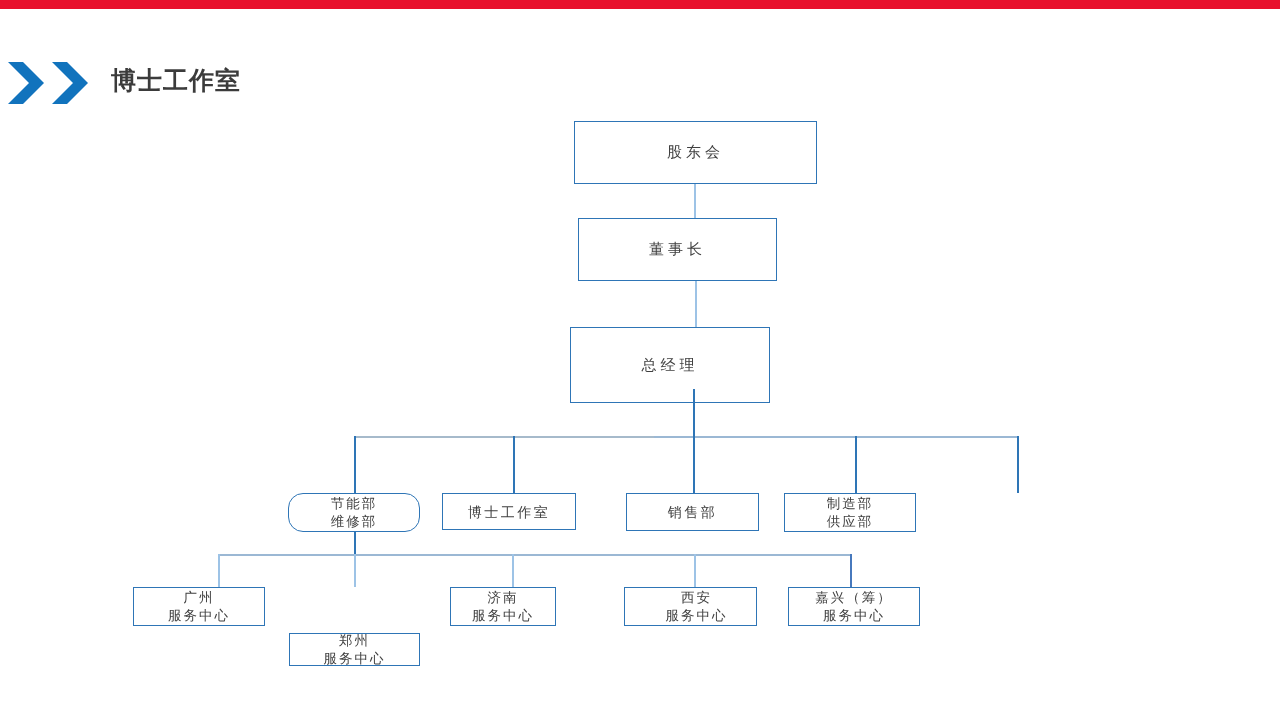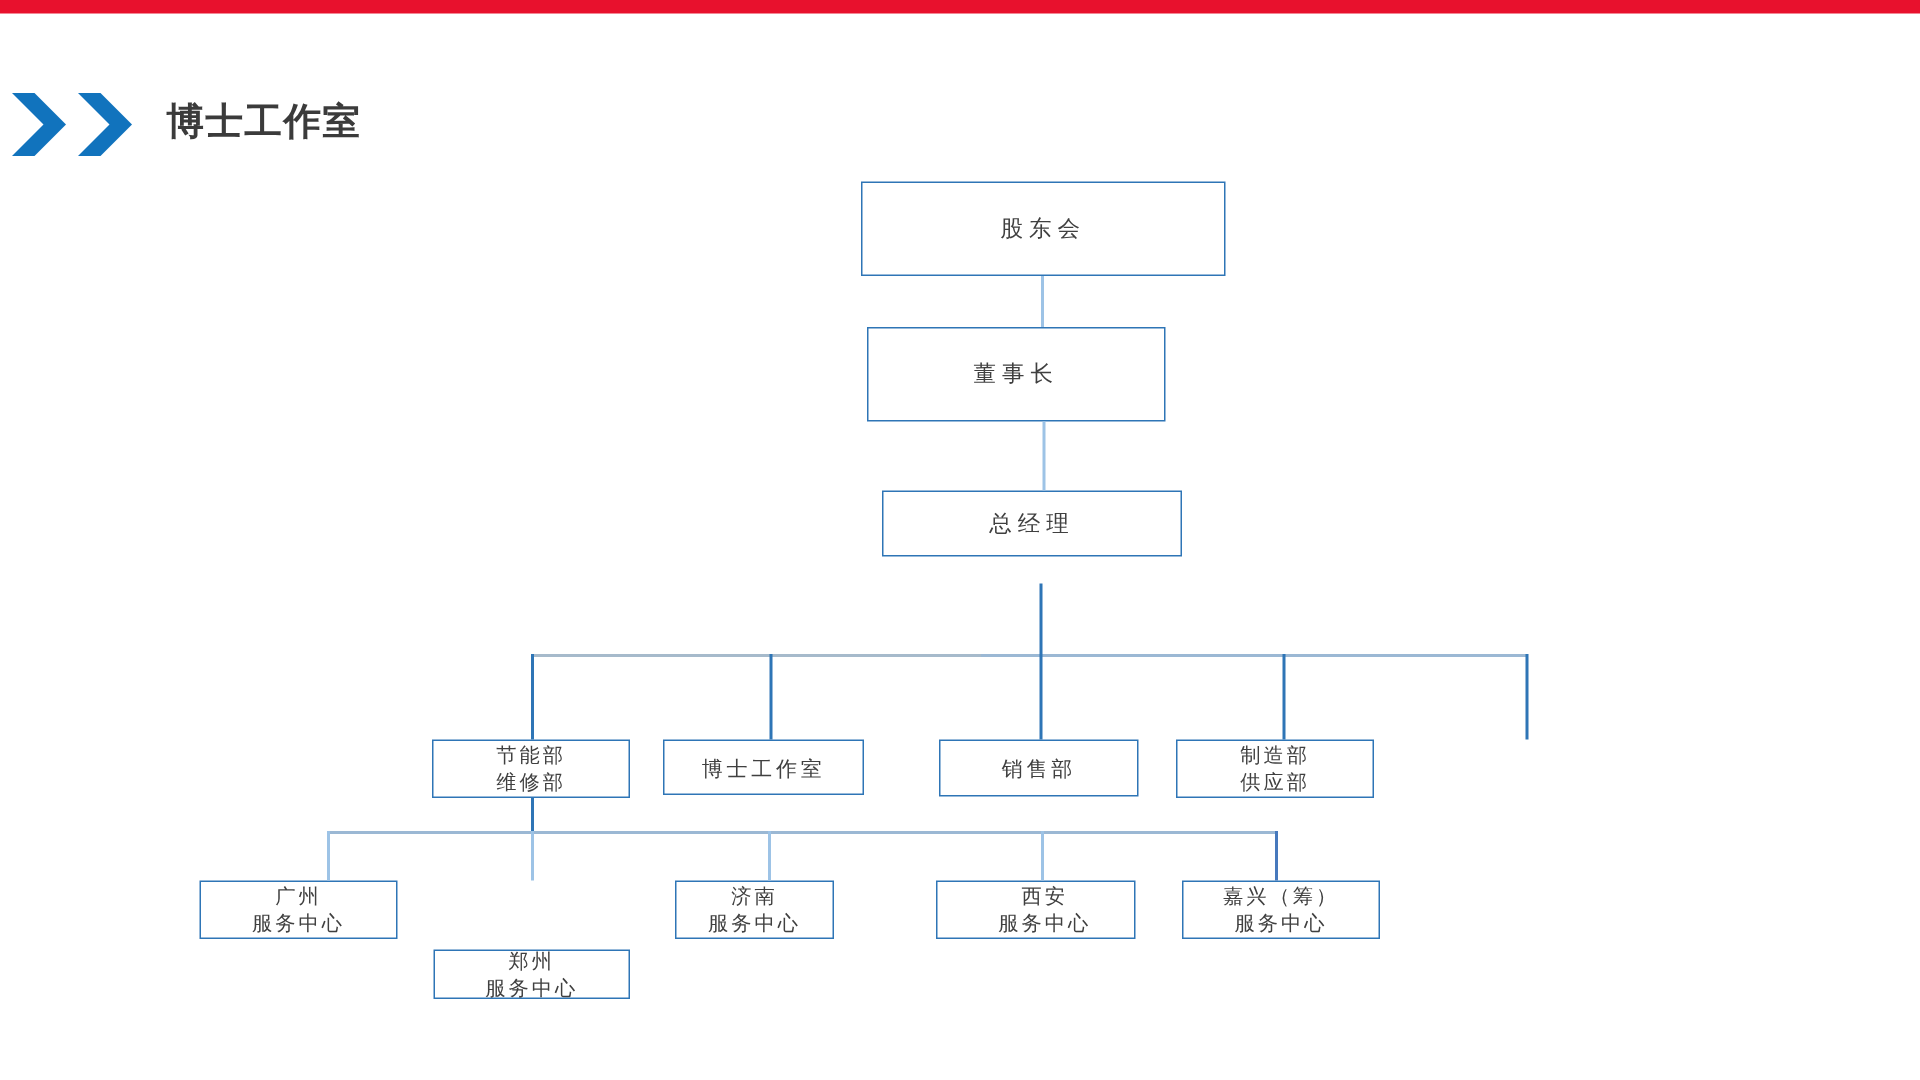--- a/index.html
+++ b/index.html
@@ -45,25 +45,25 @@
   <h1 class="slide-title">博士工作室</h1>
 
   <div class="node big" style="left:574px;top:121px;width:243px;height:63px;align-items:center;">
     <span class="ln">股东会</span>
   </div>
 
   <div class="node big" style="left:578px;top:218px;width:199px;height:63px;">
     <span class="ln">董事长</span>
   </div>
 
-  <div class="node big" style="left:588px;top:327px;width:200px;height:44px;">
+  <div class="node big" style="left:570px;top:327px;width:200px;height:76px;">
     <span class="ln">总经理</span>
   </div>
 
-  <div class="node sml" style="left:288px;top:493px;width:132px;height:39px;">
+  <div class="node sml" style="left:288px;top:493px;width:132px;height:39px;border-radius:15px;">
     <span class="ln">节能部</span>
     <span class="ln">维修部</span>
   </div>
   <div class="node mid" style="left:442px;top:493px;width:134px;height:37px;">
     <span class="ln">博士工作室</span>
   </div>
   <div class="node mid" style="left:626px;top:493px;width:133px;height:38px;">
     <span class="ln">销售部</span>
   </div>
   <div class="node sml" style="left:784px;top:493px;width:132px;height:39px;">

